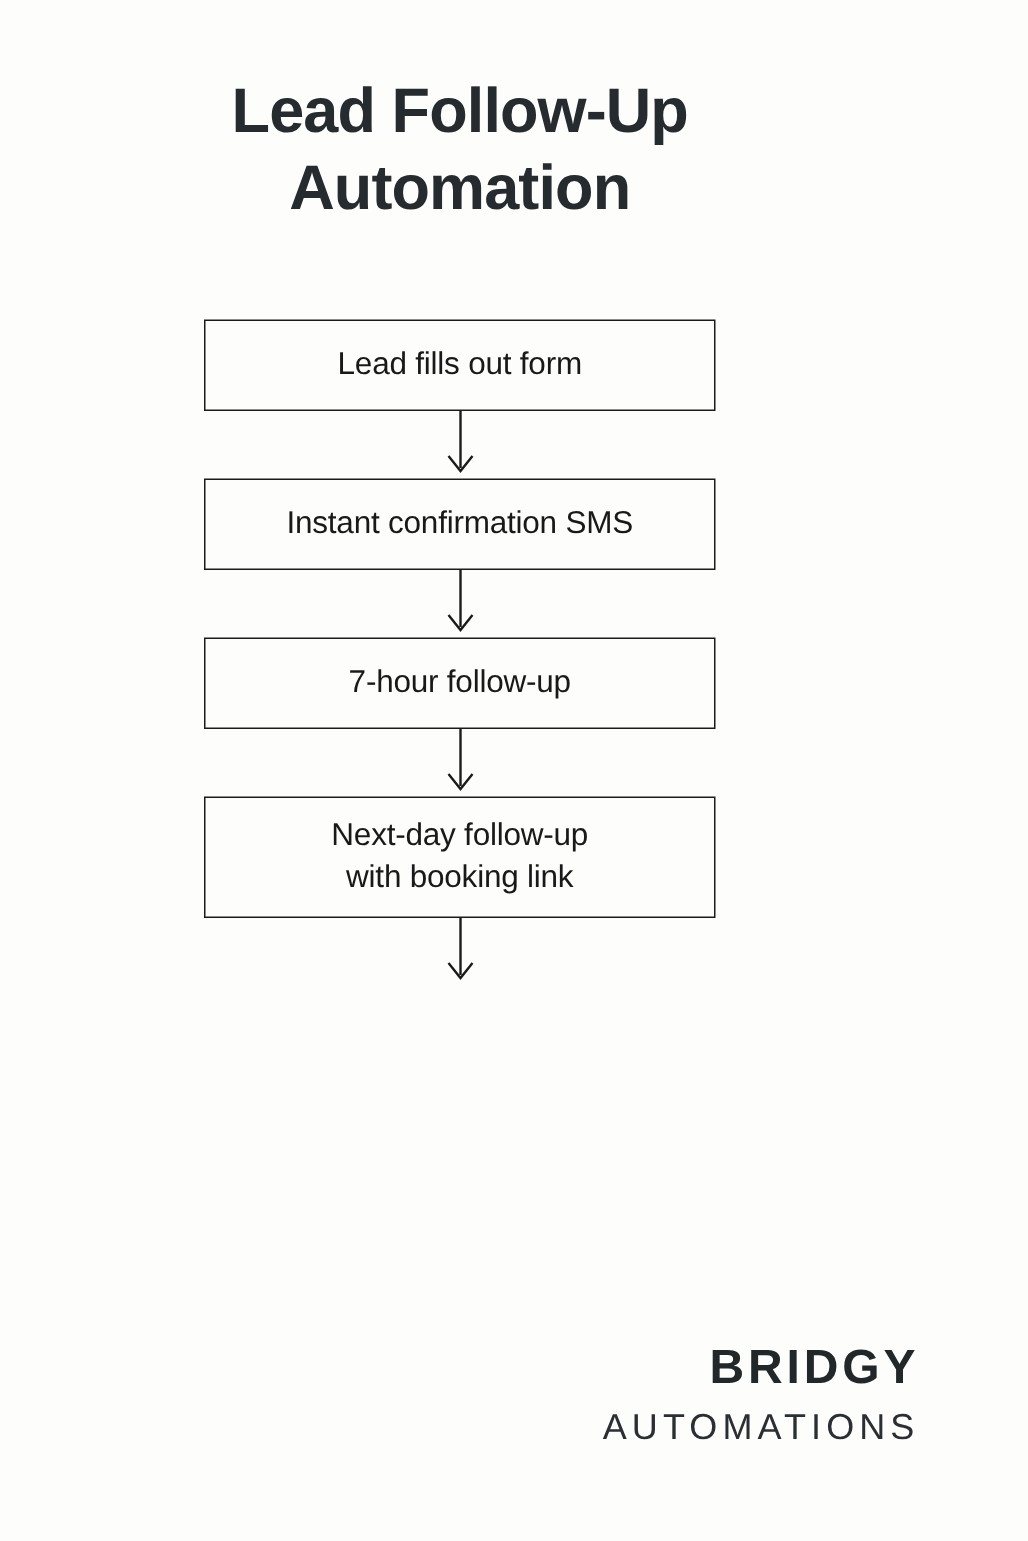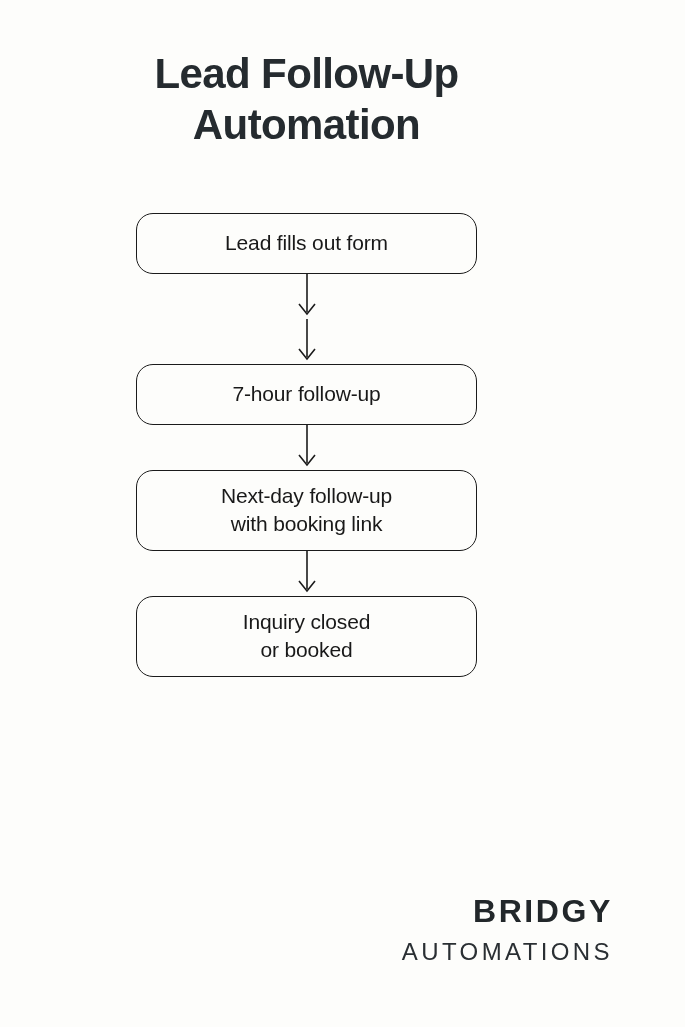--- a/index.html
+++ b/index.html
@@ -45,21 +45,21 @@
     margin-top: 34px;
     display: flex;
     flex-direction: column;
     align-items: center;
   }
 
   .node {
     width: 341px;
     box-sizing: border-box;
     border: 1.6px solid #1b1b1b;
-    border-radius: 17px;
+    border-radius: 0;
     background: transparent;
     display: flex;
     align-items: center;
     justify-content: center;
     text-align: center;
     font-size: 21px;
     line-height: 1.32;
     color: #191919;
     letter-spacing: -0.15px;
   }
@@ -129,20 +129,25 @@
       </span>
     </div>
 
     <div class="connector">
       <svg width="40" height="45" viewBox="0 0 40 45" aria-hidden="true">
         <line x1="20" y1="0" x2="20" y2="38" stroke="#1b1b1b" stroke-width="1.6"></line>
         <polyline points="12,30 20,40 28,30" fill="none" stroke="#1b1b1b" stroke-width="1.6"></polyline>
       </svg>
     </div>
 
+    <div class="node one-line">
+      <span class="txt">
+        <span class="l">Instant confirmation SMS</span>
+      </span>
+    </div>
 
     <div class="connector">
       <svg width="40" height="45" viewBox="0 0 40 45" aria-hidden="true">
         <line x1="20" y1="0" x2="20" y2="38" stroke="#1b1b1b" stroke-width="1.6"></line>
         <polyline points="12,30 20,40 28,30" fill="none" stroke="#1b1b1b" stroke-width="1.6"></polyline>
       </svg>
     </div>
 
     <div class="node one-line">
       <span class="txt">
@@ -164,26 +169,20 @@
       </span>
     </div>
 
     <div class="connector">
       <svg width="40" height="45" viewBox="0 0 40 45" aria-hidden="true">
         <line x1="20" y1="0" x2="20" y2="38" stroke="#1b1b1b" stroke-width="1.6"></line>
         <polyline points="12,30 20,40 28,30" fill="none" stroke="#1b1b1b" stroke-width="1.6"></polyline>
       </svg>
     </div>
 
-    <div class="node two-line">
-      <span class="txt">
-        <span class="l">Inquiry closed</span>
-        <span class="l">or booked</span>
-      </span>
-    </div>
 
   </div>
 
   <div class="brand">
     <div class="brand-name">BRIDGY</div>
     <div class="brand-sub">AUTOMATIONS</div>
   </div>
 
 </div>
 

